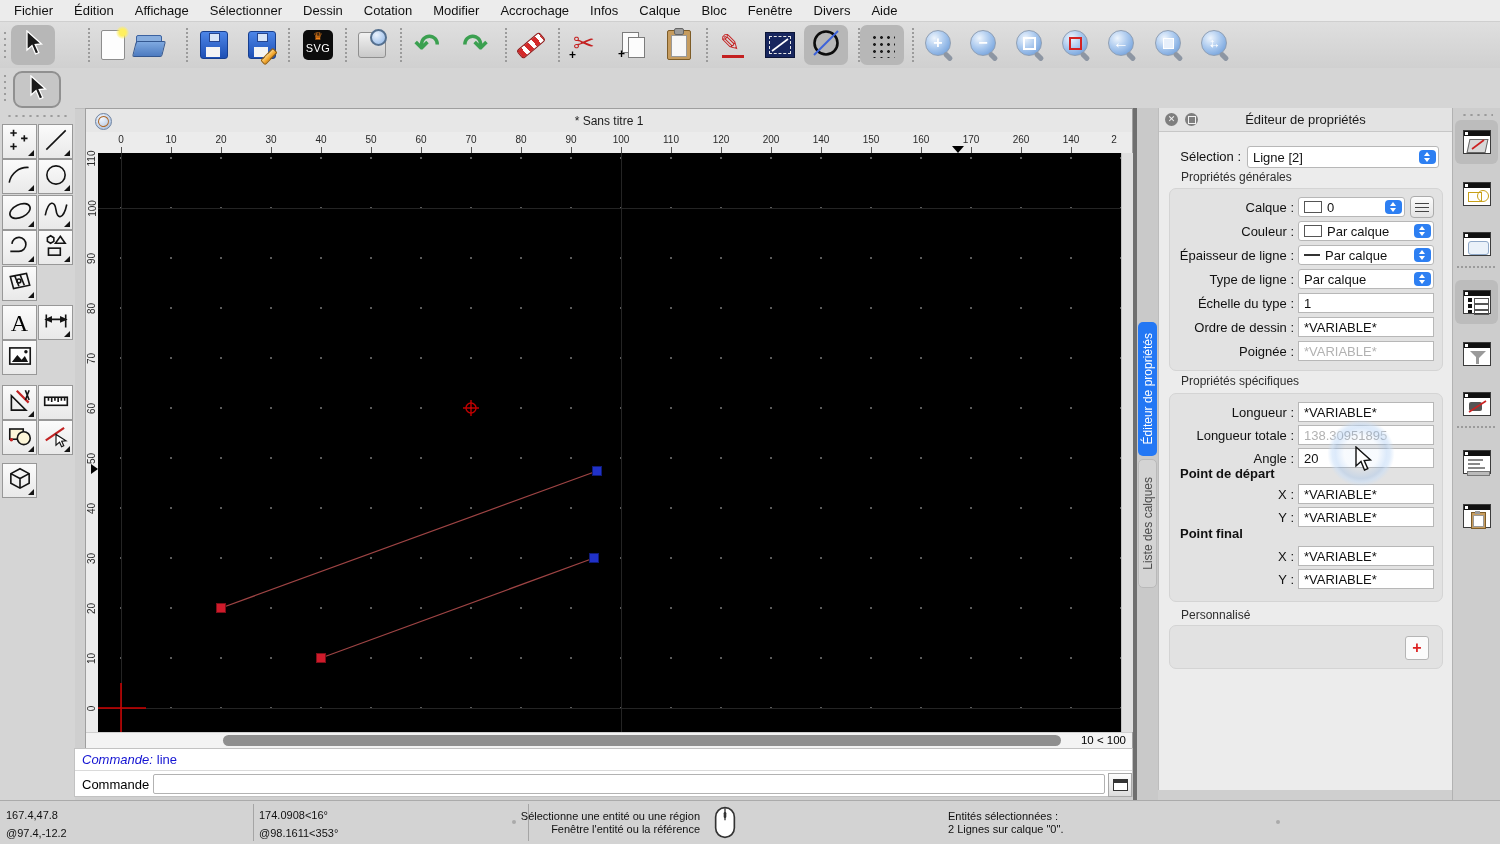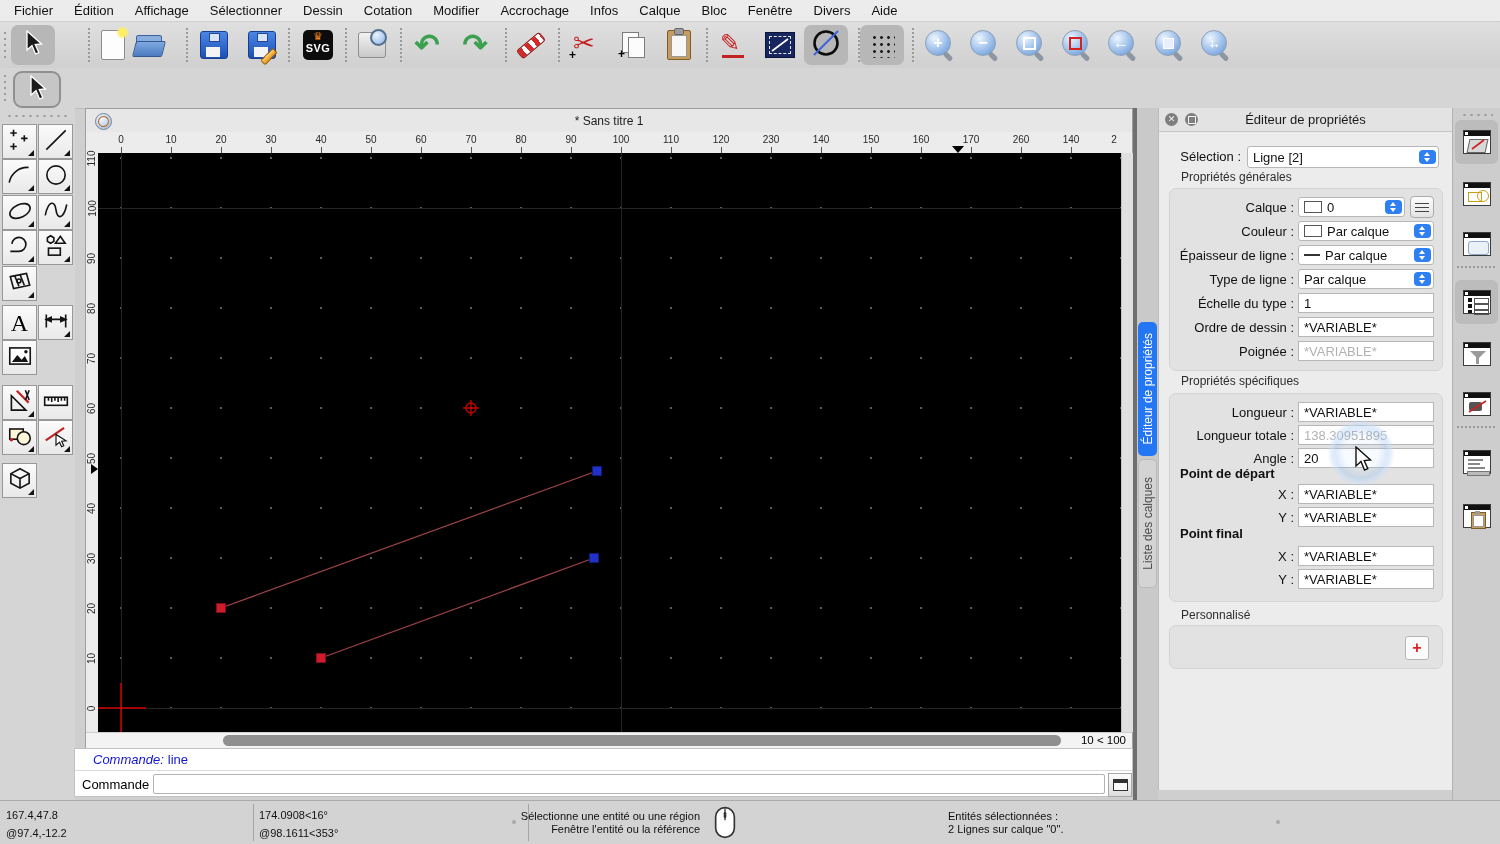--- a/index.html
+++ b/index.html
@@ -27,21 +27,21 @@
   .ic-folder .back{position:absolute;left:2px;top:2px;width:24px;height:18px;background:#89aede;border:1px solid #3c62a0;border-radius:2px;}
   .ic-folder .front{position:absolute;left:0;top:8px;width:28px;height:14px;background:linear-gradient(#7fa9e0,#4d7bc0);
                     border:1px solid #34578f;border-radius:2px;transform:skewX(-14deg);}
   .ic-floppy{position:relative;width:26px;height:26px;background:linear-gradient(#4d86e8,#1d4fb4);border:1px solid #173f8f;border-radius:3px;}
   .ic-floppy .label{position:absolute;left:5px;bottom:1px;width:14px;height:10px;background:#f4f4f4;}
   .ic-floppy .shutter{position:absolute;left:8px;top:1px;width:9px;height:7px;background:#d7e4f7;border:1px solid #25458f;}
   .ic-pencil-over{position:absolute;right:-3px;bottom:-2px;width:16px;height:5px;background:linear-gradient(#ffd27a,#e8920f);
                   border:1px solid #9a5f05;border-radius:2px;transform:rotate(-45deg);}
   .ic-svg{position:relative;width:30px;height:30px;background:#0c0c0c;border-radius:5px;text-align:center;}
   .ic-svg .crown{color:#f58318;font-size:11px;line-height:12px;display:block;}
-  .ic-svg .txt{color:#fff;font-weight:bold;font-size:11px;line-height:13px;display:block;letter-spacing:0.5px;}
+  .ic-svg .txt{color:#fff;font-weight:normal;font-size:11px;line-height:13px;display:block;letter-spacing:0.5px;}
   .ic-print{position:relative;width:26px;height:24px;background:linear-gradient(#f2f2f2,#c9c9c9);border:1px solid #8f8f8f;border-radius:3px;}
   .ic-print .lens2{position:absolute;right:-2px;top:-4px;width:13px;height:13px;border-radius:50%;
                    background:radial-gradient(circle at 35% 30%,#eaf2fc,#8cb4e6);border:2px solid #55708f;}
   .glyph-green{color:#3ba050;font-size:30px;font-weight:bold;line-height:30px;}
   .glyph-red{color:#c42121;font-size:26px;line-height:26px;}
   .ic-eraser{width:28px;height:9px;border:1px solid #8f1616;border-radius:3px;transform:rotate(-40deg);
              background:repeating-linear-gradient(90deg,#d42a2a 0 5px,#ffffff 5px 9px);}
   .ic-copy{position:relative;width:26px;height:28px;}
   .ic-copy .p1,.ic-copy .p2{position:absolute;width:15px;height:19px;background:#fcfcfc;border:1px solid #7c7c7c;}
   .ic-copy .p1{left:2px;top:1px;} .ic-copy .p2{left:8px;top:6px;}
@@ -149,21 +149,21 @@
                background-image:radial-gradient(circle,#9a9a9a 1px,transparent 1.3px);background-size:7px 4px;}
   .dock-btn{position:absolute;left:2px;width:43px;height:44px;border-radius:6px;display:flex;align-items:center;justify-content:center;}
   .dock-btn.sel{background:#bcbcbc;}
   .dock-sep{position:absolute;left:4px;width:38px;height:0;border-top:2px dotted #9b9b9b;}
   .miniwin{position:relative;width:28px;height:24px;background:#fff;border:1px solid #3c3c3c;box-sizing:border-box;}
   .miniwin .bar{position:absolute;left:0;top:0;width:100%;height:5px;background:#111;}
   .miniwin .bar::before{content:"";position:absolute;left:1px;top:1px;width:3px;height:3px;background:#fff;}
   
   .cmd{position:absolute;left:74px;top:748px;width:1059px;height:49px;background:#fff;border:1px solid #c2c2c2;box-sizing:border-box;}
   .cmd-history{position:absolute;left:0;top:0;width:100%;height:22px;border-bottom:1px solid #dadada;
-               font-size:13px;color:#1414d2;display:flex;align-items:center;padding-left:18px;box-sizing:border-box;gap:4px;}
+               font-size:13px;color:#1414d2;display:flex;align-items:center;padding-left:7px;box-sizing:border-box;gap:4px;}
   .cmd-history .lab{font-style:italic;}
   .cmd-prompt-label{position:absolute;left:7px;top:28px;font-size:13px;color:#000;}
   .cmd-input{position:absolute;left:78px;top:25px;width:952px;height:20px;border:1px solid #b2b2b2;border-radius:2px;
              font-size:13px;padding:0 4px;box-sizing:border-box;font-family:"Liberation Sans",sans-serif;}
   .cmd-btn{position:absolute;left:1033px;top:24px;width:22px;height:22px;background:linear-gradient(#fdfdfd,#dcdcdc);
            border:1px solid #a8a8a8;display:flex;align-items:center;justify-content:center;}
   .cmd-btn .mw{width:13px;height:10px;background:#fff;border:1px solid #333;position:relative;}
   .cmd-btn .mw::before{content:"";position:absolute;left:0;top:0;width:100%;height:3px;background:#333;}
   
   .status{position:absolute;left:0;top:800px;width:1500px;height:44px;background:#d3d3d3;border-top:1px solid #ababab;
@@ -523,21 +523,21 @@
         <div class="lab" style="left: 420px;">80</div>
         <div class="tick" style="left: 435px;"></div>
         <div class="lab" style="left: 470px;">90</div>
         <div class="tick" style="left: 485px;"></div>
         <div class="lab" style="left: 520px;">100</div>
         <div class="tick" style="left: 535px;"></div>
         <div class="lab" style="left: 570px;">110</div>
         <div class="tick" style="left: 585px;"></div>
         <div class="lab" style="left: 620px;">120</div>
         <div class="tick" style="left: 635px;"></div>
-        <div class="lab" style="left: 670px;">230</div>
+        <div class="lab" style="left: 670px;">200</div>
         <div class="tick" style="left: 685px;"></div>
         <div class="lab" style="left: 720px;">140</div>
         <div class="tick" style="left: 735px;"></div>
         <div class="lab" style="left: 770px;">150</div>
         <div class="tick" style="left: 785px;"></div>
         <div class="lab" style="left: 820px;">160</div>
         <div class="tick" style="left: 835px;"></div>
         <div class="lab" style="left: 870px;">170</div>
         <div class="tick" style="left: 885px;"></div>
         <div class="lab" style="left: 920px;">260</div>

